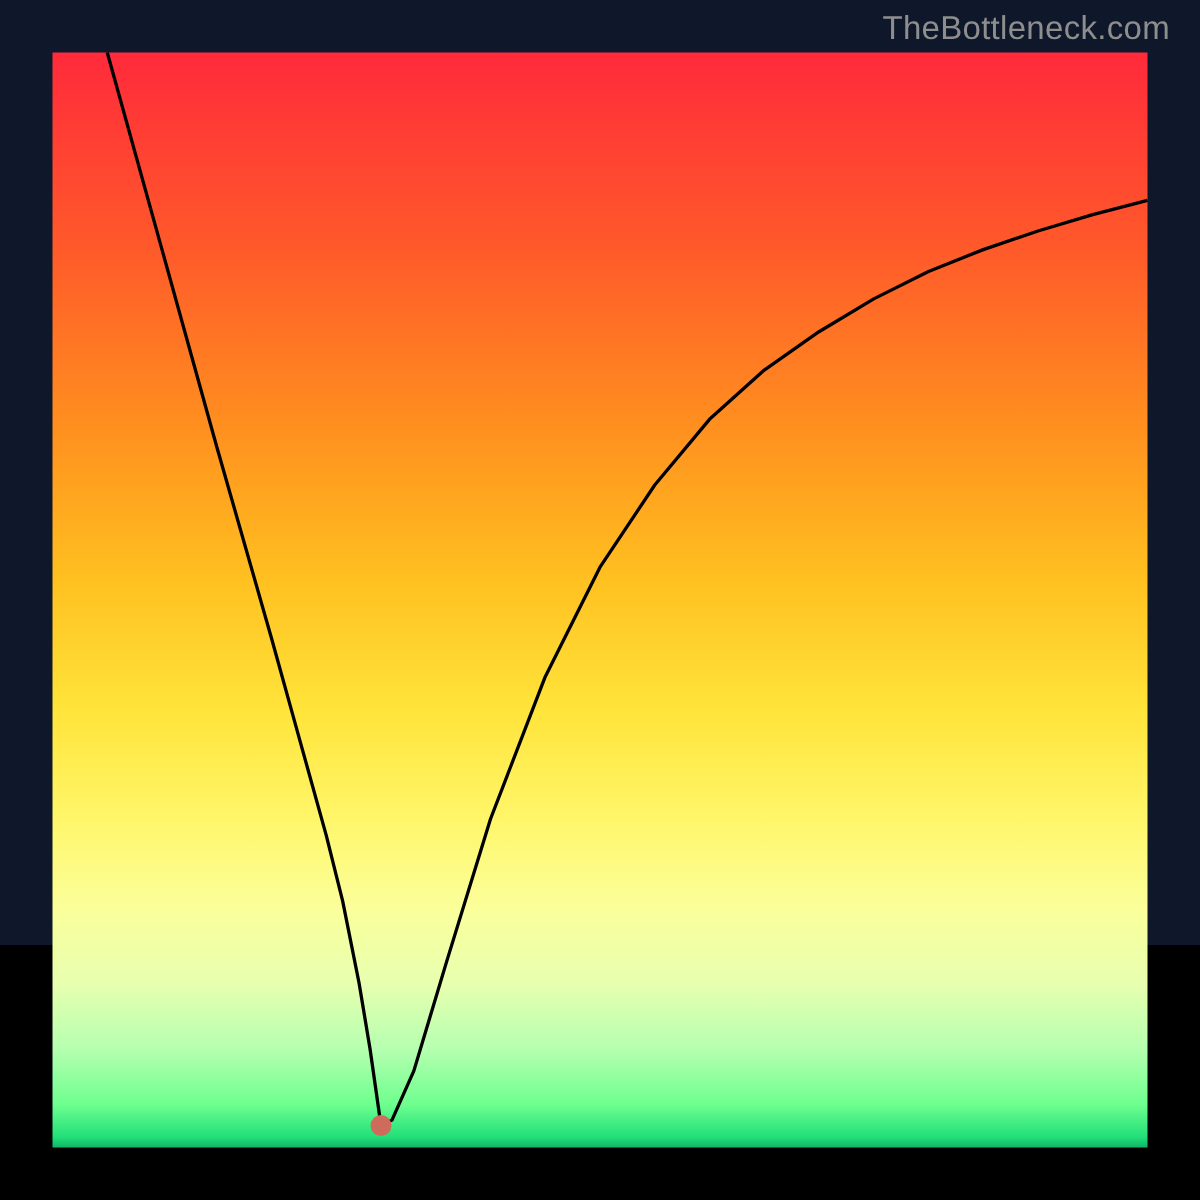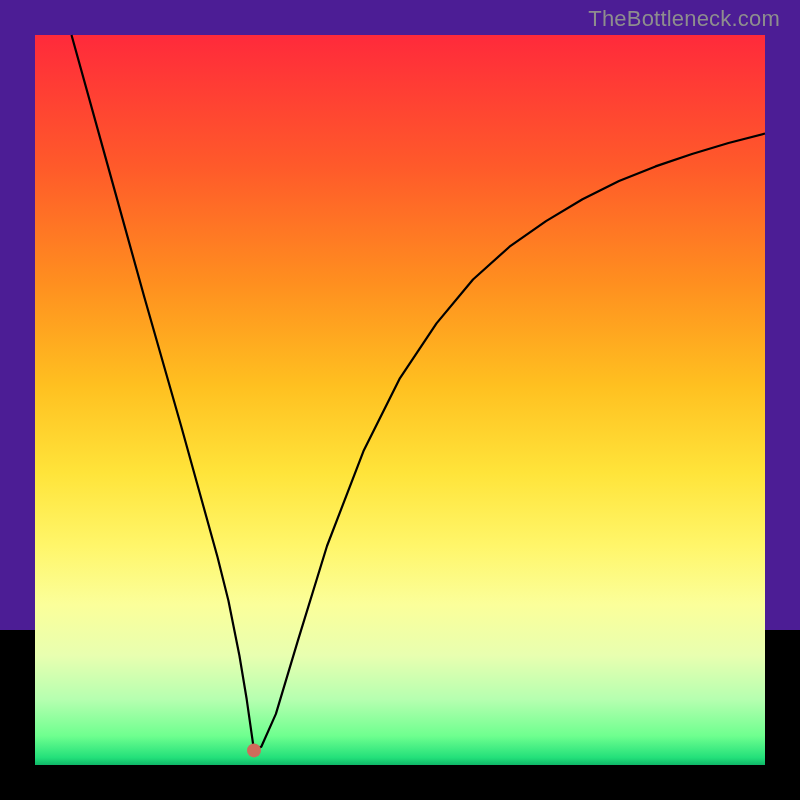--- a/index.html
+++ b/index.html
@@ -8,21 +8,21 @@
     width: 800px;
     height: 800px;
     overflow: hidden;
     background: #000;
     font-family: Arial, Helvetica, sans-serif;
   }
   .frame {
     position: relative;
     width: 800px;
     height: 630px;
-    background: #4c1d95;
+    background: #0f172a;
   }
   .plot-area {
     position: absolute;
     left: 35px;
     top: 35px;
     width: 730px;
     height: 730px;
     
     background: linear-gradient(
       to bottom,

